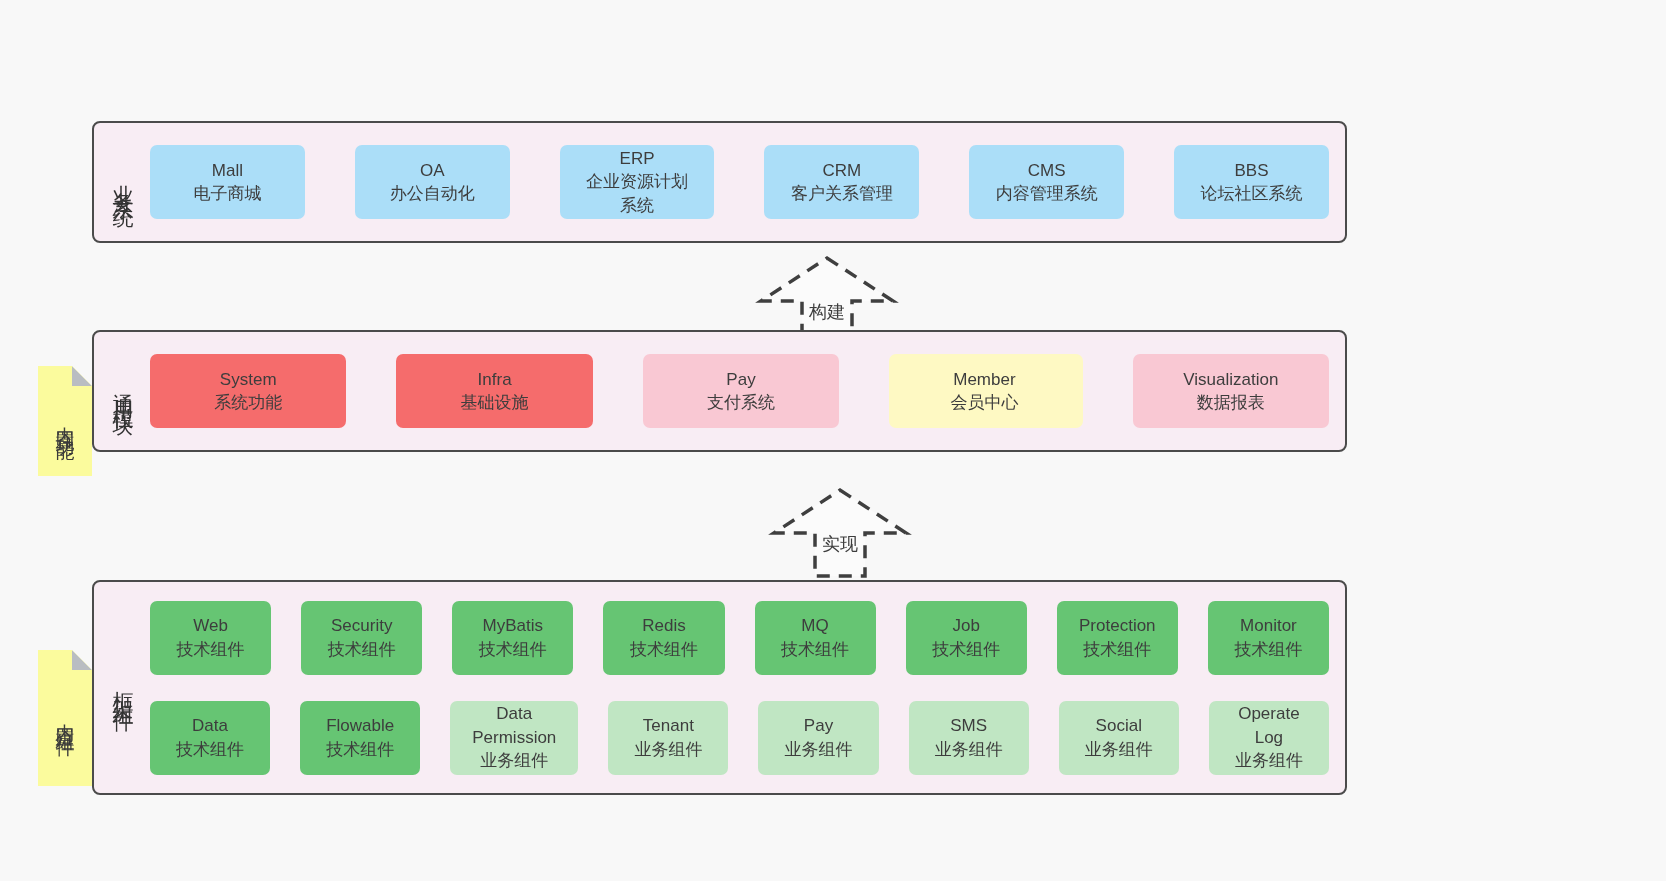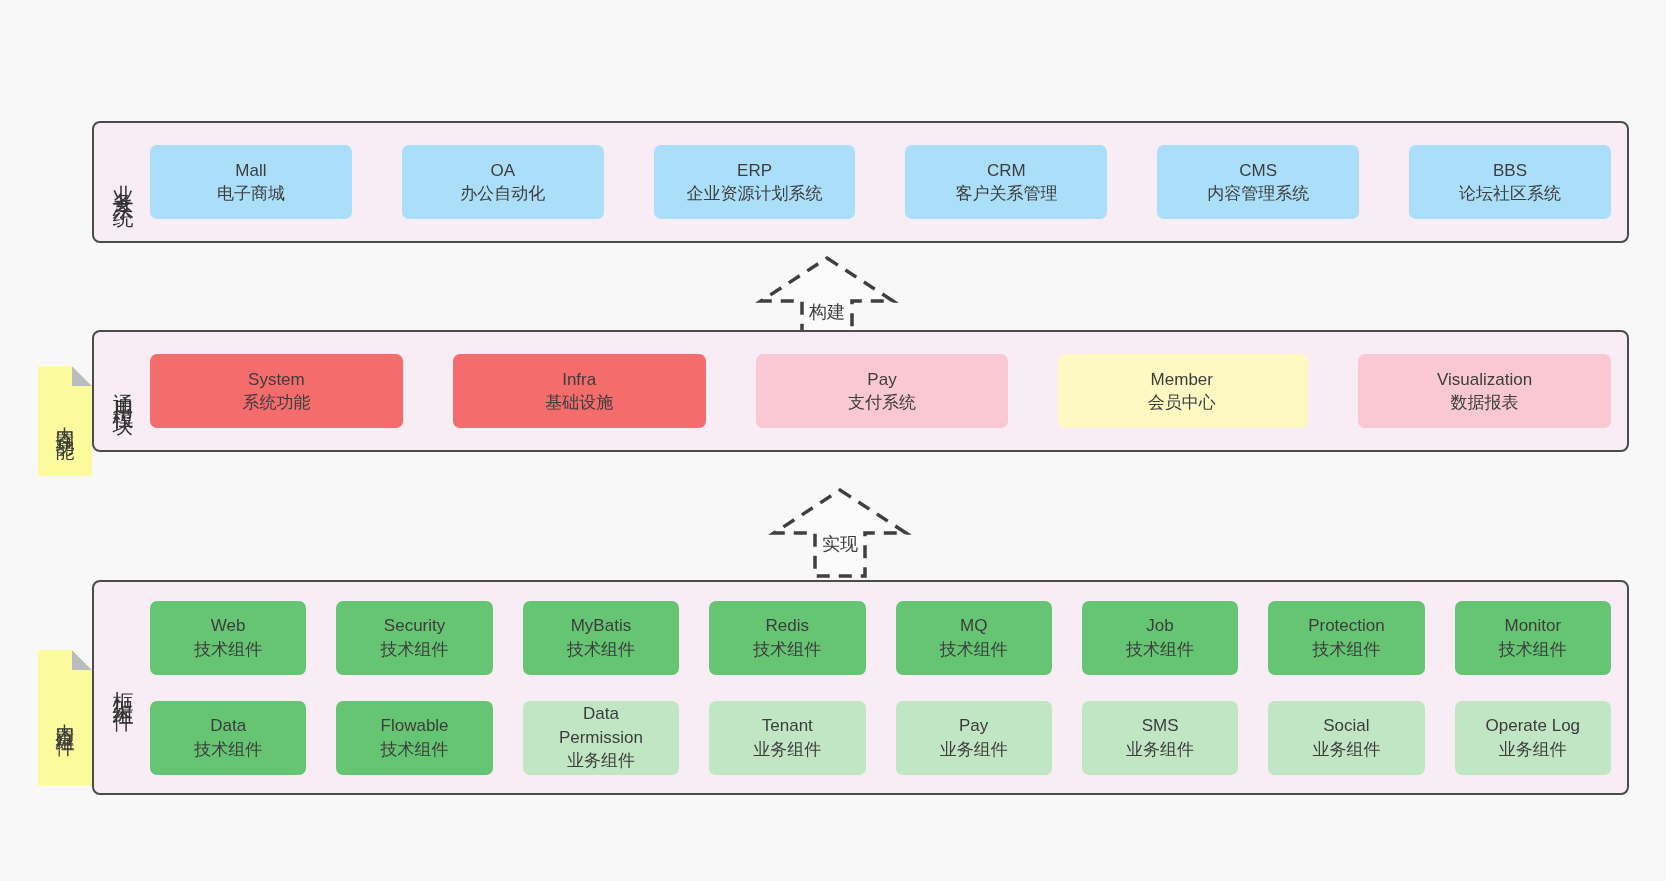--- a/index.html
+++ b/index.html
@@ -9,21 +9,21 @@
     font-family: "Liberation Sans", "DejaVu Sans", sans-serif;
     color: #3d3d3d;
     overflow: hidden;
   }
   .canvas { position: relative; width: 1666px; height: 881px; }
 
   
   .layer {
     position: absolute;
     left: 92px;
-    width: 1537px;
+    width: 1255px;
     background: #f8edf4;
     border: 2px solid #4b4b4b;
     border-radius: 8px;
     box-sizing: border-box;
   }
   #layer-business   { top: 121px; height: 122px; }
   #layer-modules    { top: 330px; height: 122px; }
   #layer-components { top: 580px; height: 215px; }
 
   .layer-label {

